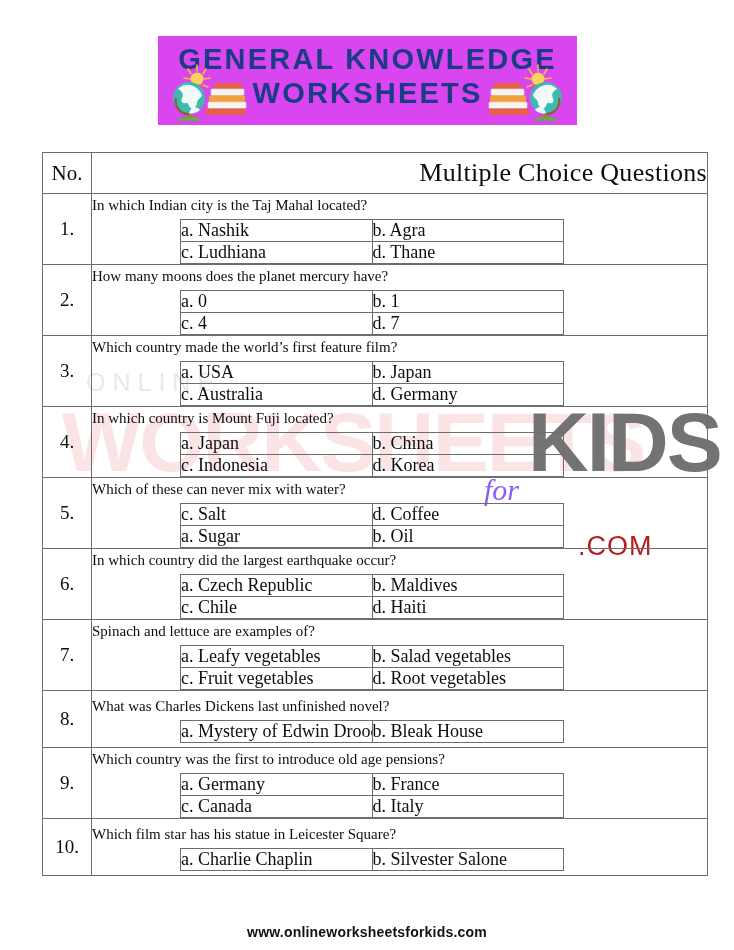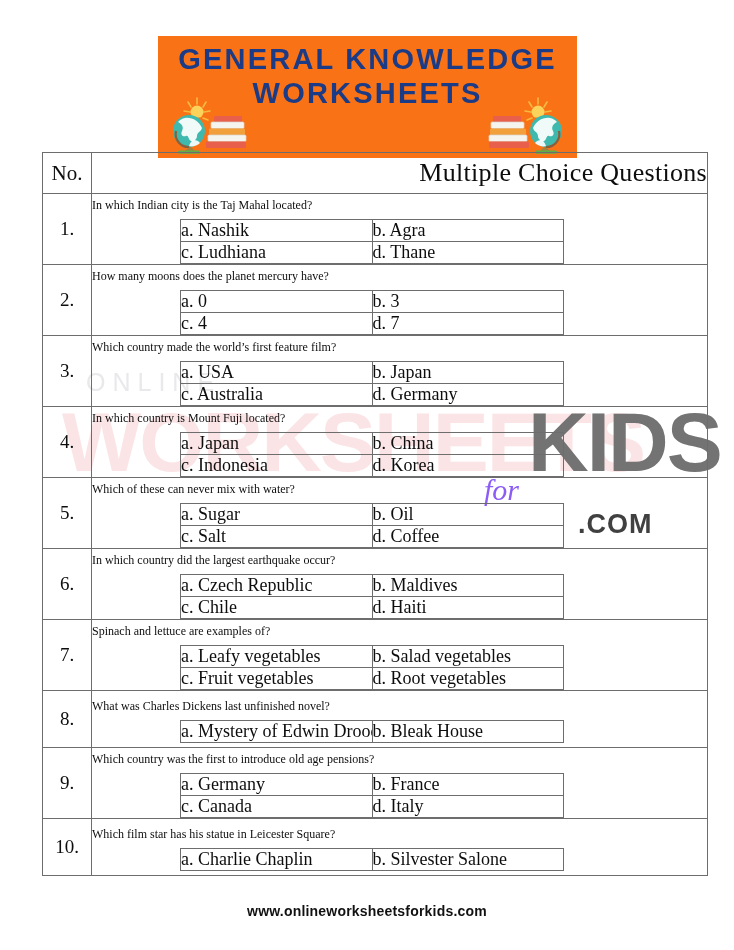--- a/index.html
+++ b/index.html
@@ -56,34 +56,34 @@
     left: 528px; top: 400px;
     font-family: "Liberation Sans", sans-serif;
     font-size: 84px;
     font-weight: 700;
     letter-spacing: -2px;
     color: #737373;
     line-height: 1;
   }
   .wm-com {
     position: absolute;
-    left: 578px; top: 509px;
+    left: 578px; top: 531px;
     font-family: "Liberation Sans", sans-serif;
     font-size: 27px;
-    font-weight: 700;
+    font-weight: 400;
     letter-spacing: 1px;
-    color: #404040;
+    color: #b91c1c;
   }
 
   
   #banner {
     position: absolute;
     left: 158px; top: 36px;
-    width: 419px; height: 122px;
-    background: #f97316;
+    width: 419px; height: 89px;
+    background: #d946ef;
     z-index: 2;
   }
   #banner-title {
     position: absolute;
     left: 0; right: 0; top: 6px;
     text-align: center;
     font-family: "Liberation Sans", sans-serif;
     font-weight: 700;
     font-size: 29px;
     line-height: 34px;
@@ -130,21 +130,21 @@
     font-size: 26px;
     text-align: right;
     height: 40px;
     letter-spacing: 0.3px;
   }
   td.col-body {
     padding: 6px 0 7px 9px;
     height: 56px;
   }
   .question-text {
-    font-size: 12px;
+    font-size: 15px;
     line-height: 22px;
     margin-bottom: 3px;
     white-space: nowrap;
   }
   table.options {
     border-collapse: collapse;
     margin-left: 88px;
     width: 384px;
     table-layout: fixed;
   }
@@ -159,21 +159,21 @@
     overflow: hidden;
   }
   
   .opt-sm { font-size: 15px; }
   .opt-md { font-size: 17px; }
 
   
   #footer {
     position: absolute;
     left: 0; right: 0;
-    top: 903px;
+    top: 924px;
     text-align: center;
     font-family: "Liberation Sans", sans-serif;
     font-weight: 700;
     font-size: 14px;
     letter-spacing: 0.2px;
     color: #111111;
     z-index: 3;
   }
 </style>
 </head>
@@ -281,21 +281,21 @@
     </tr>
 
     <tr>
       <td class="col-no">2.</td>
       <td class="col-body">
         <div class="question-text">How many moons does the planet mercury have?</div>
         <table class="options">
           <tbody>
               <tr>
             <td>a. 0</td>
-            <td>b. 3</td>
+            <td>b. 1</td>
           </tr>
           <tr>
             <td>c. 4</td>
             <td>d. 7</td>
           </tr>
         </tbody>
           </table>
       </td>
     </tr>
 
@@ -337,27 +337,27 @@
       </td>
     </tr>
 
     <tr>
       <td class="col-no">5.</td>
       <td class="col-body">
         <div class="question-text">Which of these can never mix with water?</div>
         <table class="options">
           <tbody>
               <tr>
+            <td>c. Salt</td>
+            <td>d. Coffee</td>
+          </tr>
+          <tr>
             <td>a. Sugar</td>
             <td>b. Oil</td>
           </tr>
-          <tr>
-            <td>c. Salt</td>
-            <td>d. Coffee</td>
-          </tr>
         </tbody>
           </table>
       </td>
     </tr>
 
     <tr>
       <td class="col-no">6.</td>
       <td class="col-body">
         <div class="question-text">In which country did the largest earthquake occur?</div>
         <table class="options">

